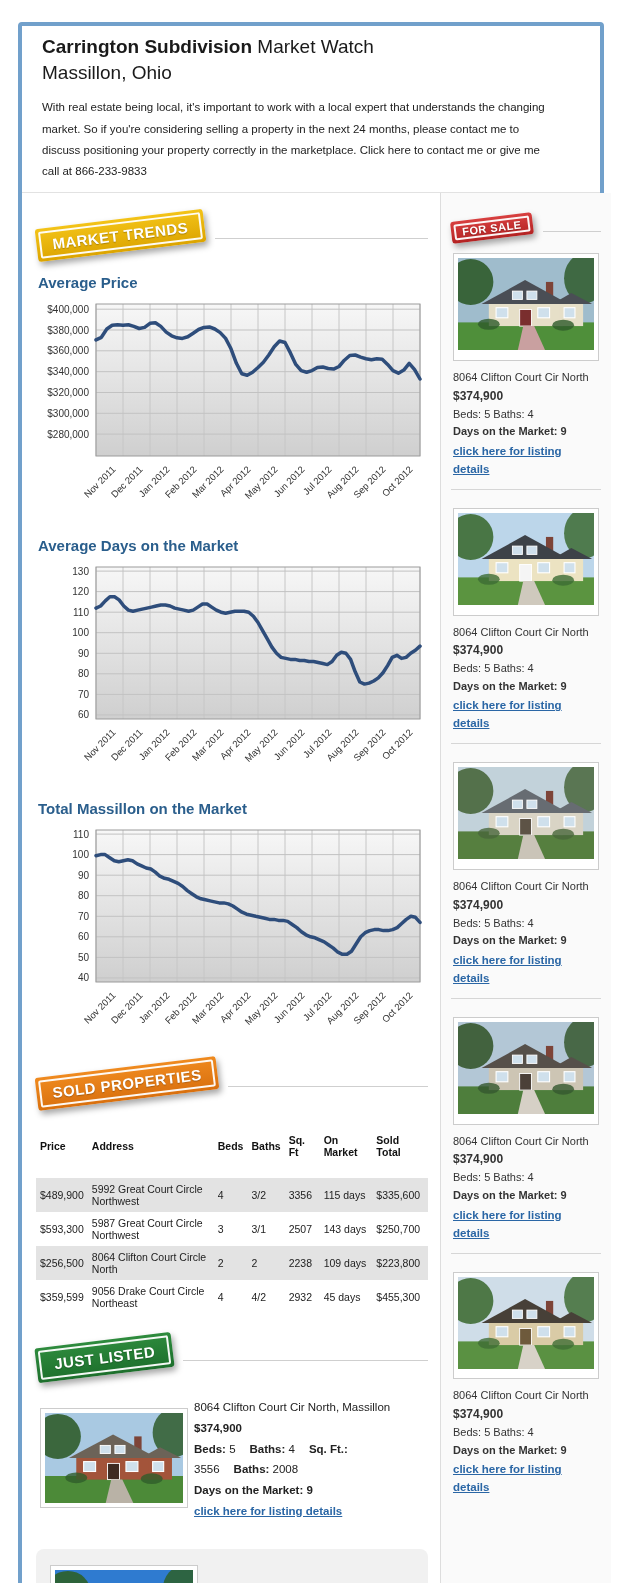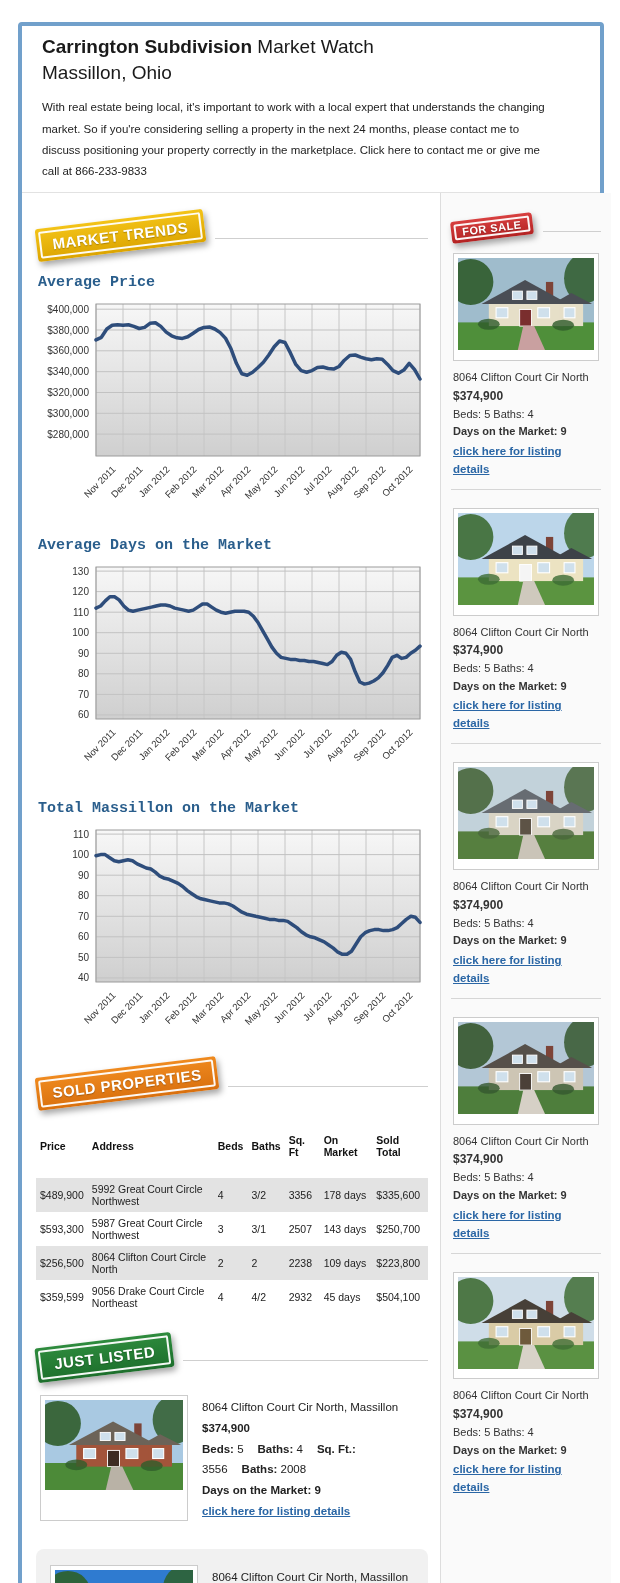--- a/index.html
+++ b/index.html
@@ -34,29 +34,29 @@
   }
   .badge::after {
     content:""; position:absolute; left:3px; right:3px; top:3px; bottom:3px;
     border:2px solid rgba(255,255,255,.95); border-radius:2px; pointer-events:none;
   }
   .badge-yellow { background:linear-gradient(#f3c318,#dca400); font-size:15px; }
   .badge-red    { background:linear-gradient(#d84040,#b32222); font-size:11px; padding:5px 11px; }
   .badge-orange { background:linear-gradient(#ef8a1f,#d9700e); font-size:15px; }
   .badge-green  { background:linear-gradient(#2e8b3d,#1d6f2c); font-size:15px; padding:9px 18px; }
   
-  h2.chart-title { color:#2a5e8c; font-size:15px; margin:22px 0 8px 2px;font-family:Liberation Mono, monospace; }
+  h2.chart-title { color:#2a5e8c; font-size:15px; margin:22px 0 8px 2px; }
   .chart { margin-left:0; }
   
   table.sold { width:100%; border-collapse:collapse; margin-top:14px; font-size:10.5px; }
   table.sold th { text-align:left; font-weight:bold; color:#111; padding:20px 4px; }
   table.sold td { padding:5px 4px; color:#222; }
   table.sold tbody tr:nth-child(odd) { background:#e3e3e3; }
   
-  .jl-item { display:flex; gap:14px; padding:14px 4px; }
+  .jl-item { display:flex; gap:6px; padding:14px 4px;align-items:center; }
   .jl-item.alt { background:#f1f1f1; border-radius:8px; padding:16px 14px; margin-top:14px; }
   .photo-frame { background:#fff; border:1px solid #ccc; padding:4px; line-height:0; flex:none; }
   .jl-photo svg { width:138px; height:90px; }
   .jl-text { font-size:11.5px; line-height:1.8; color:#222; padding-top:2px; }
   .b { font-weight:bold; }
   .spec { margin-right:14px; }
   a.link { color:#2a66a5; font-weight:bold; text-decoration:underline; font-size:11.5px; }
   
   .sale-item { padding:8px 2px 12px 2px; border-bottom:1px solid #d6d6d6; margin-bottom:10px; }
   .sale-item:last-child { border-bottom:none; }
@@ -263,21 +263,21 @@
               <th>Sold Total</th>
             </tr>
           </thead>
         <tbody id="sold-body">
             <tr>
               <td>$489,900</td>
               <td>5992 Great Court Circle Northwest</td>
               <td>4</td>
               <td>3/2</td>
               <td>3356</td>
-              <td>178 days</td>
+              <td>115 days</td>
               <td>$335,600</td>
             </tr>
             <tr>
               <td>$593,300</td>
               <td>5987 Great Court Circle Northwest</td>
               <td>3</td>
               <td>3/1</td>
               <td>2507</td>
               <td>143 days</td>
               <td>$250,700</td>
@@ -291,21 +291,21 @@
               <td>109 days</td>
               <td>$223,800</td>
             </tr>
             <tr>
               <td>$359,599</td>
               <td>9056 Drake Court Circle Northeast</td>
               <td>4</td>
               <td>4/2</td>
               <td>2932</td>
               <td>45 days</td>
-              <td>$504,100</td>
+              <td>$455,300</td>
             </tr>
           </tbody>
       </table>
 
       <div class="badge-row" style="margin-top:26px;">
         <span class="badge badge-green">JUST LISTED</span>
         <span class="rule"></span>
       </div>
 
       <div id="just-listed-list">

